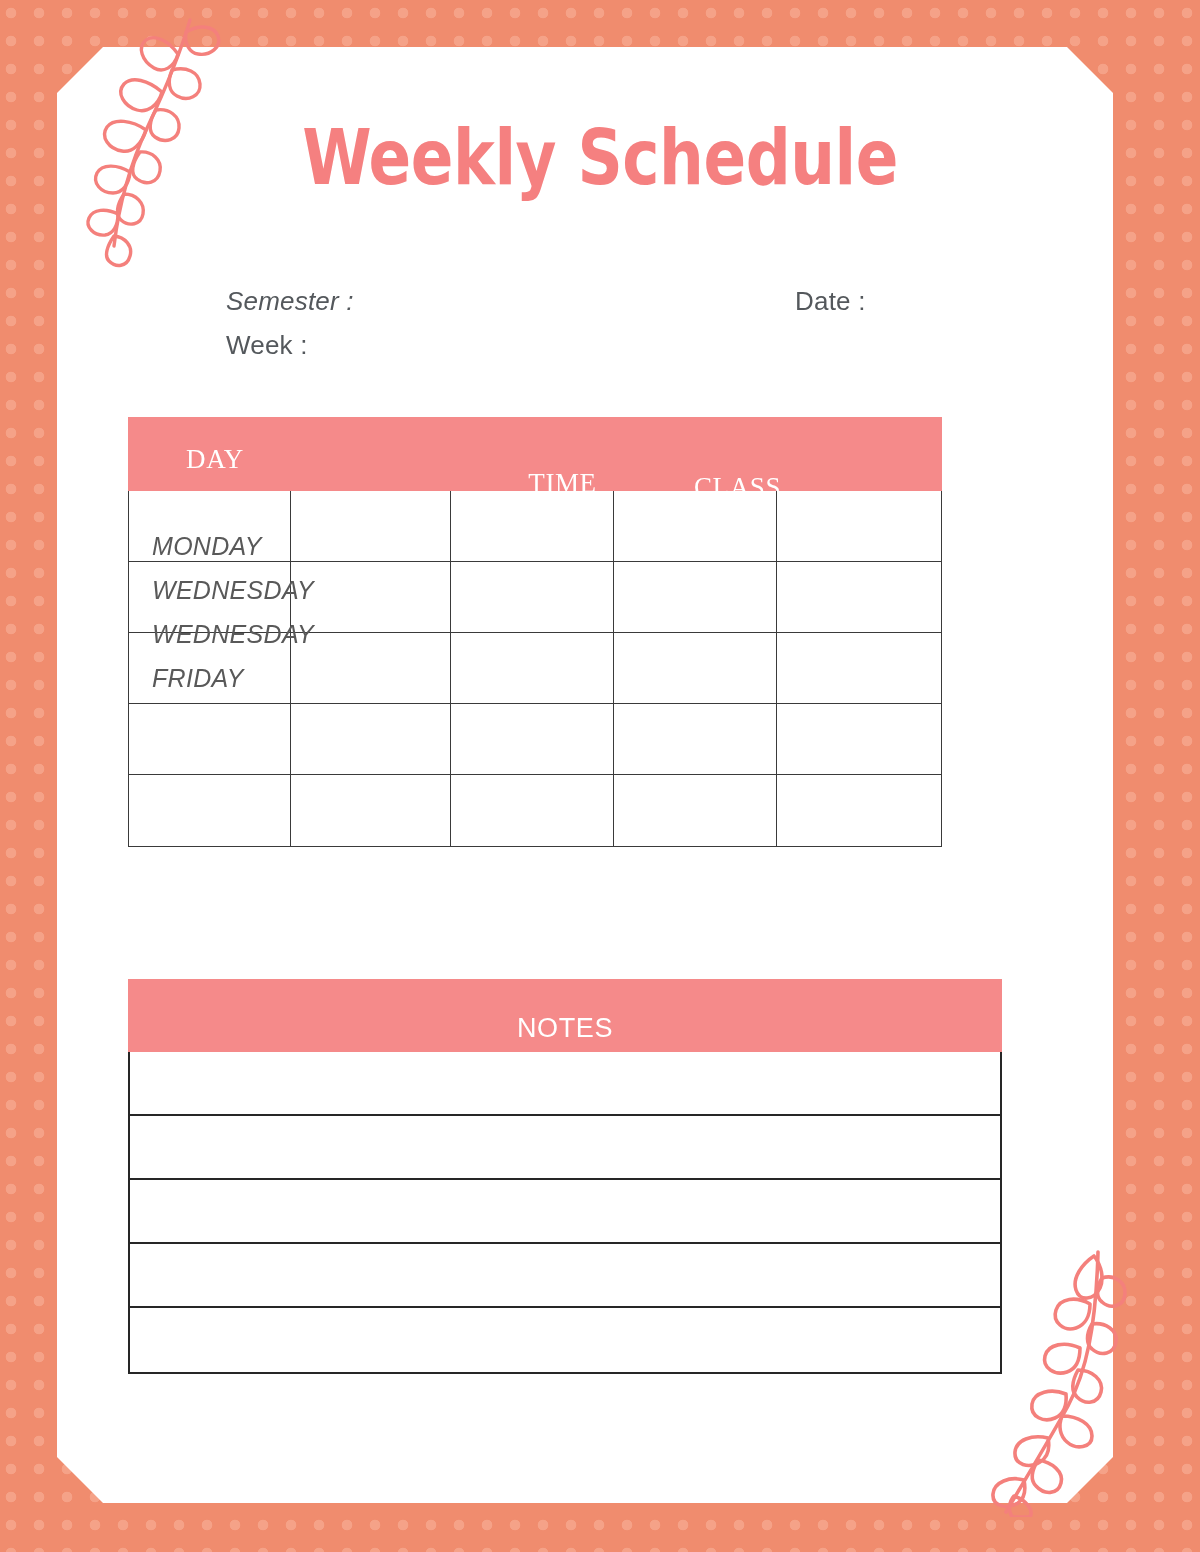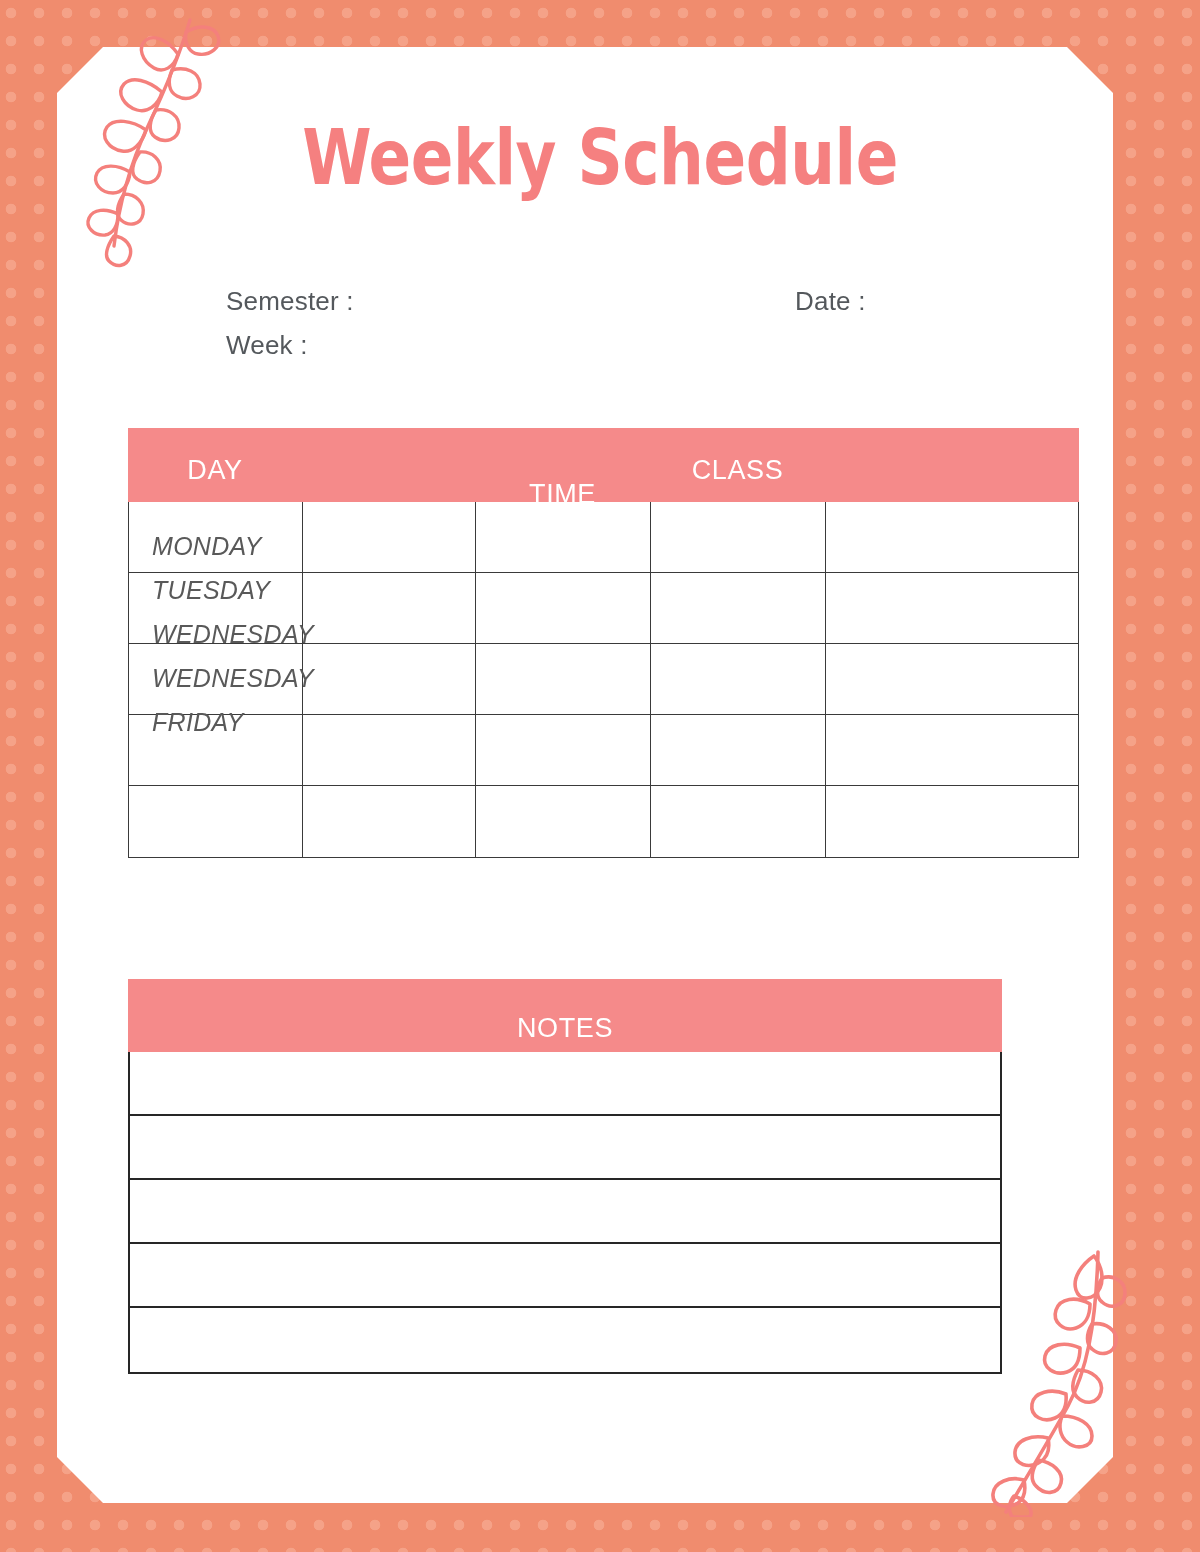--- a/index.html
+++ b/index.html
@@ -68,30 +68,31 @@
 
   
   .meta {
     position: absolute;
     color: #54585c;
     font-size: 26px;
     font-weight: 400;
     letter-spacing: 0.2px;
     white-space: nowrap;
   }
-  #meta-semester { left: 226px; top: 286px; }
+  #meta-semester { left: 226px; top: 286px; font-style: italic; }
   #meta-date     { left: 795px; top: 286px; }
   #meta-week     { left: 226px; top: 330px; }
 
   
   #schedule {
     position: absolute;
     left: 128px;
-    top: 428px;
-    width: 951px;
+    top: 417px;
+    width: 814px;
+    font-family: Liberation Serif, serif;
   }
   .head-band {
     height: 74px;
     background: #F58A8A;
     position: relative;
     overflow: hidden;
   }
   .head-band .hcell {
     position: absolute;
     top: 0;
@@ -212,21 +213,21 @@
   <div id="title">Weekly Schedule</div>
 
   <div class="meta" id="meta-semester">Semester :</div>
   <div class="meta" id="meta-date">Date :</div>
   <div class="meta" id="meta-week">Week :</div>
 
   <div id="schedule">
     <div class="head-band" id="schedule-head">
         <div class="hcell" style="left: 0px; width: 174px;">DAY</div>
         <div class="hcell" style="left: 347px; width: 175px; margin-top: 24px;">TIME</div>
-        <div class="hcell" style="left: 522px; width: 175px;">CLASS</div>
+        <div class="hcell" style="left: 522px; width: 175px; margin-top: 28px;">CLASS</div>
       </div>
     <div id="grid">
         <div class="grow">
           <div class="gcell" style="width: 174px;"></div>
           <div class="gcell" style="width: 173px;"></div>
           <div class="gcell" style="width: 175px;"></div>
           <div class="gcell" style="width: 175px;"></div>
           <div class="gcell" style="width: 177px;"></div>
         </div>
         <div class="grow">
@@ -255,21 +256,20 @@
           <div class="gcell" style="width: 173px;"></div>
           <div class="gcell" style="width: 175px;"></div>
           <div class="gcell" style="width: 175px;"></div>
           <div class="gcell" style="width: 177px;"></div>
         </div>
       </div>
   </div>
 
   <div id="day-labels">
       <div>MONDAY</div>
-      <div>TUESDAY</div>
       <div>WEDNESDAY</div>
       <div>WEDNESDAY</div>
       <div>FRIDAY</div>
     </div>
 
   <div id="notes">
     <div id="notes-band">NOTES</div>
     <div id="notes-grid">
         <div class="nrow"></div>
         <div class="nrow"></div>

